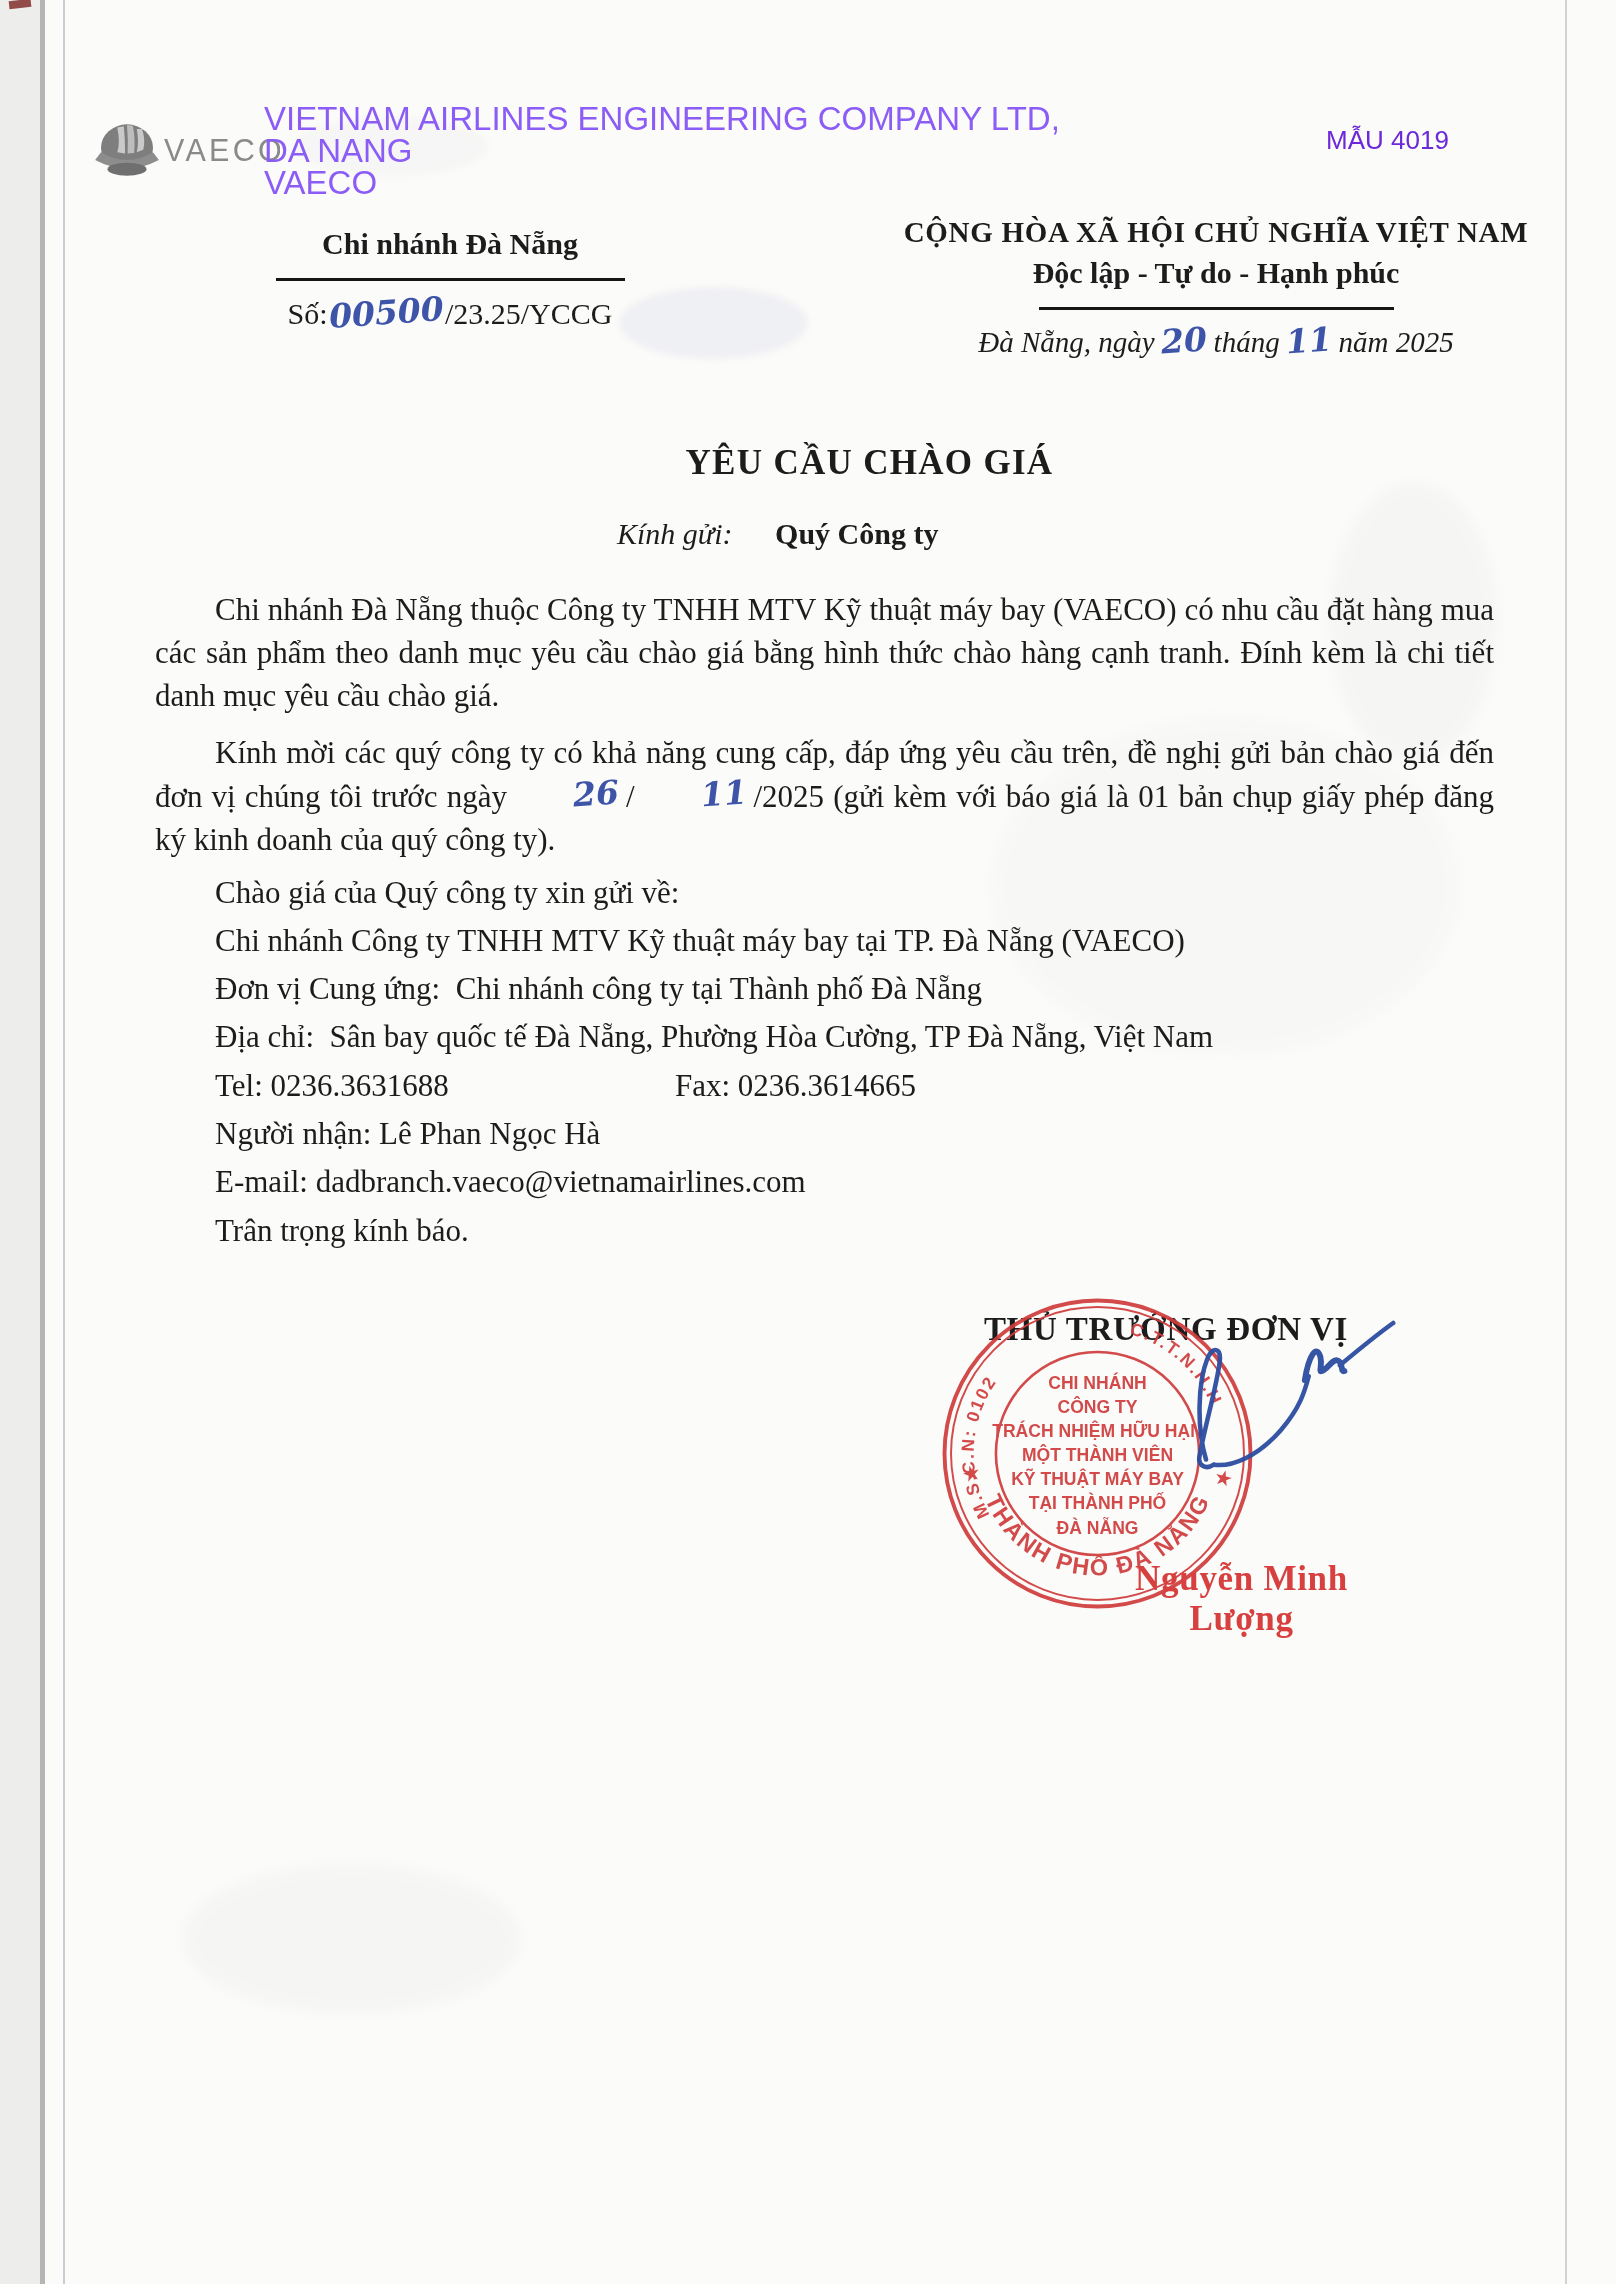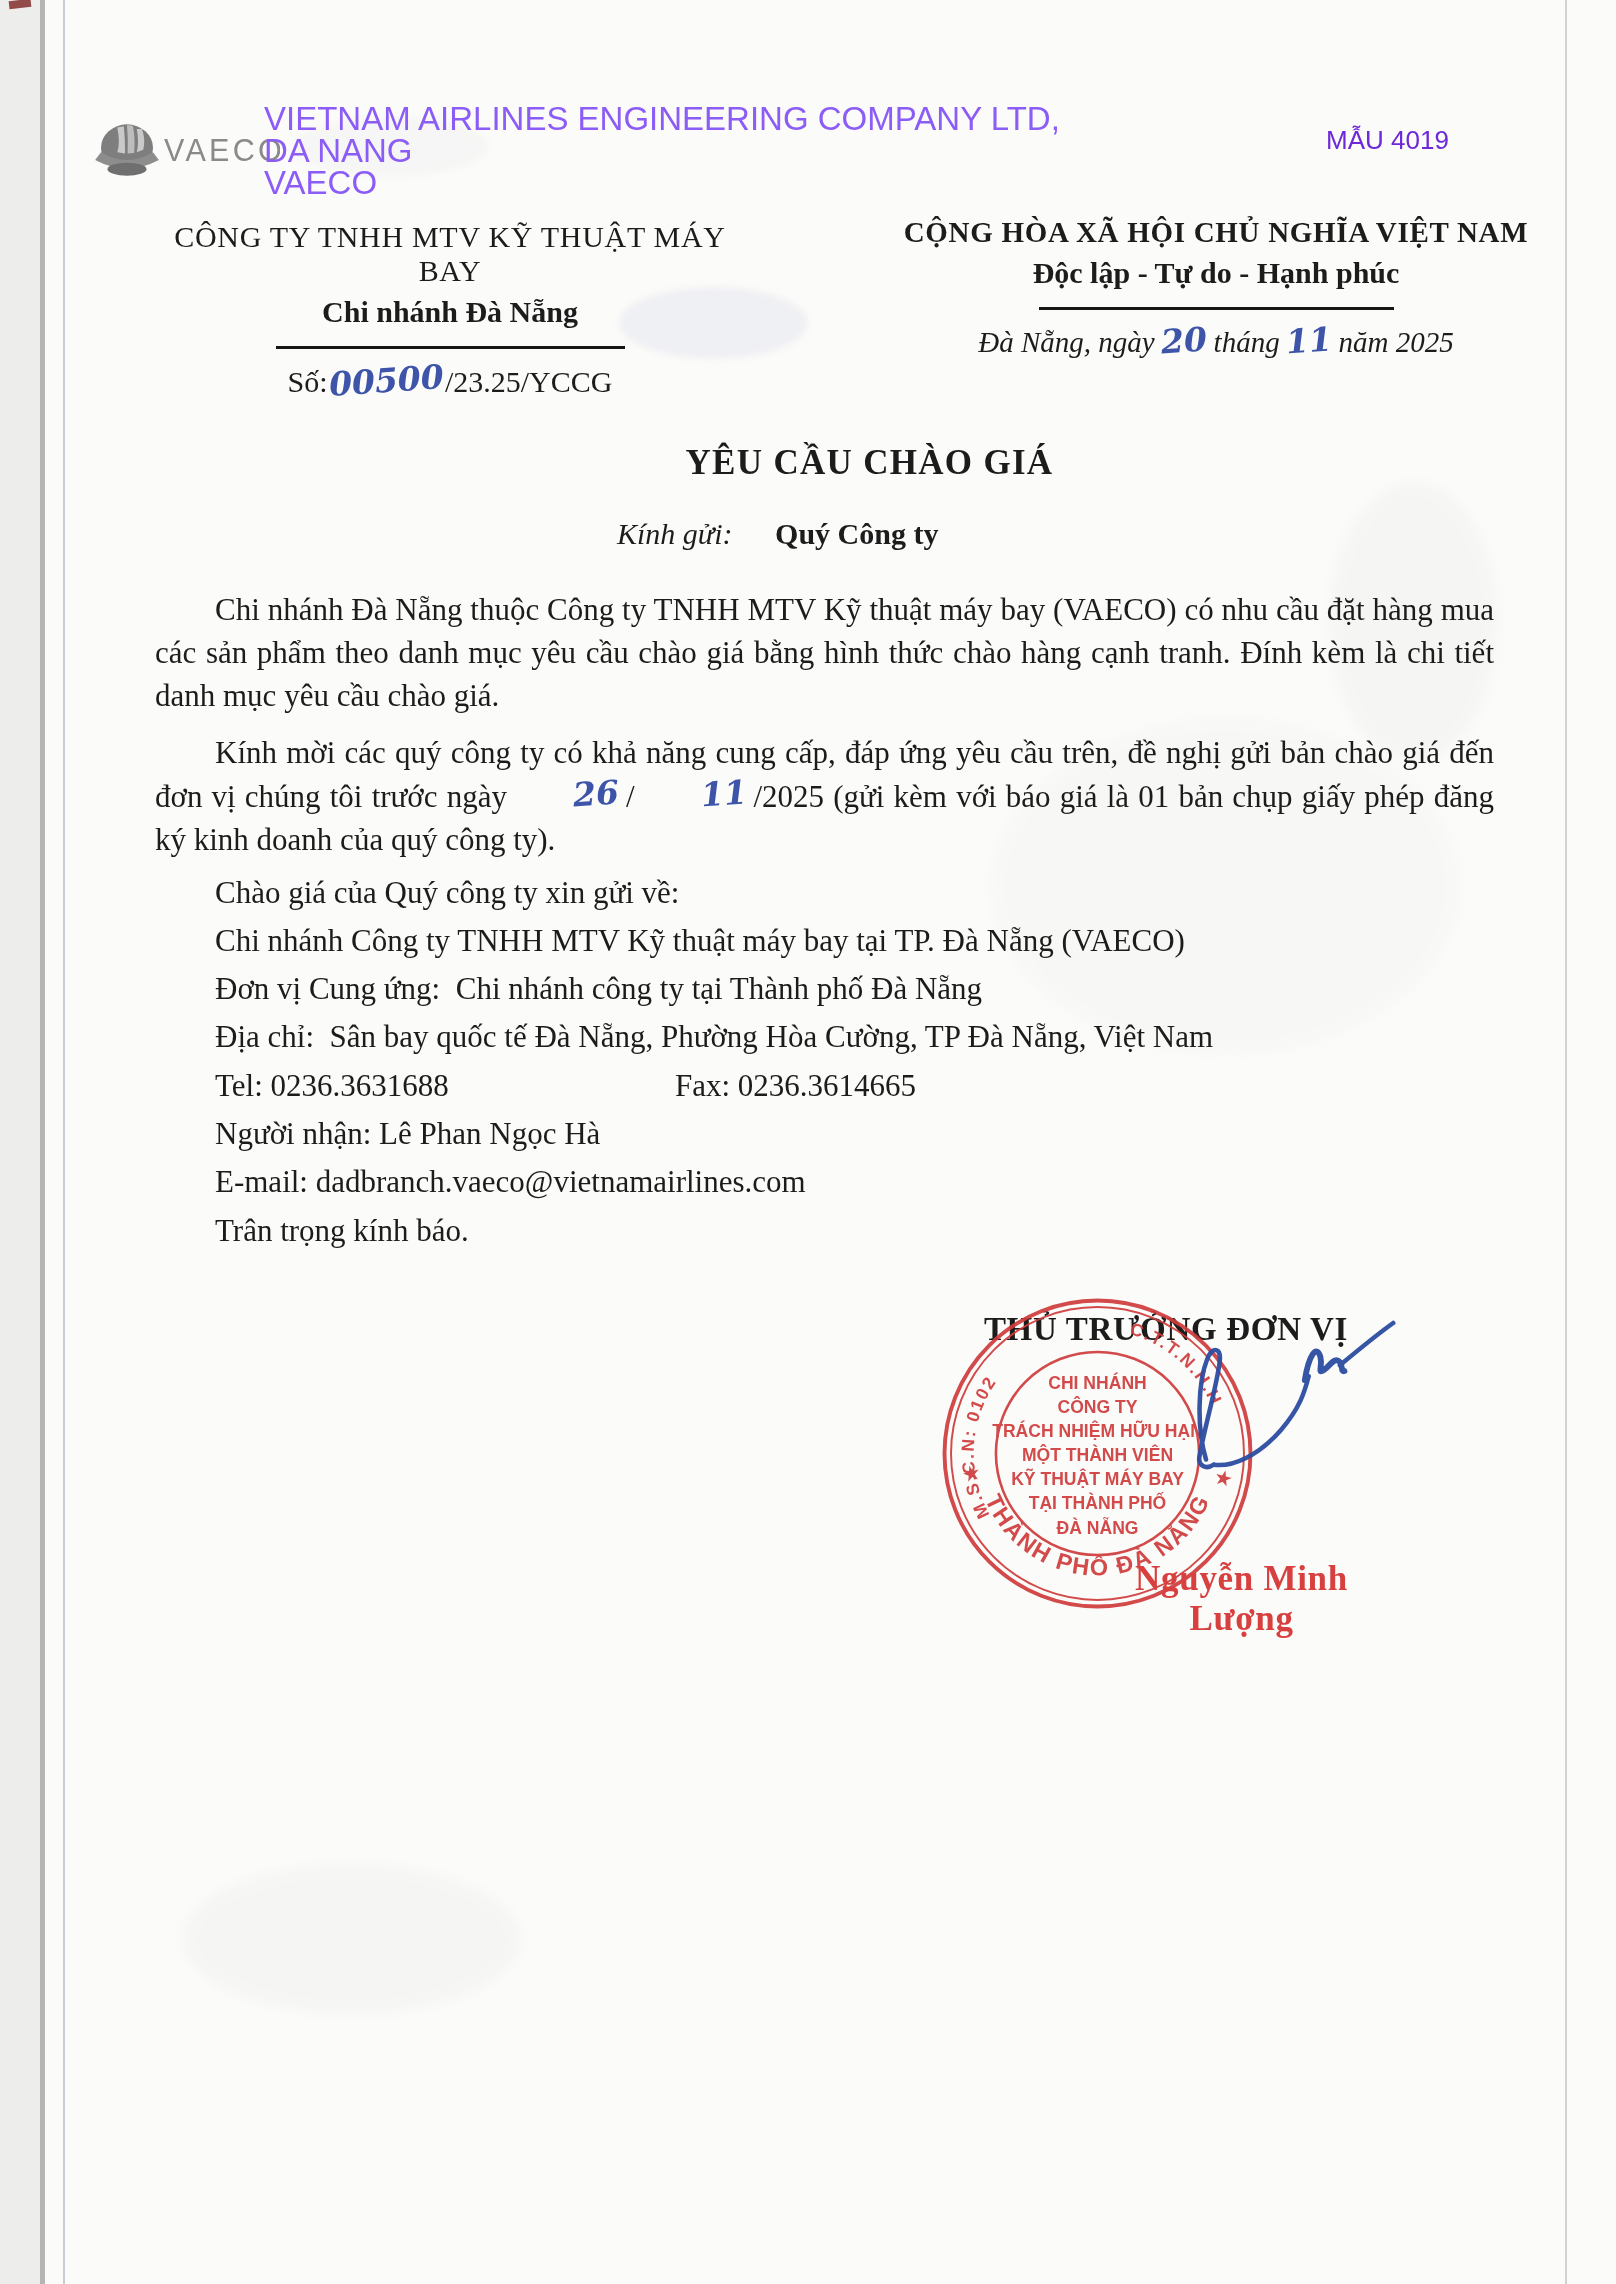--- a/index.html
+++ b/index.html
@@ -119,21 +119,20 @@
     <ellipse cx="55" cy="88" rx="30" ry="10" fill="#6f6f6f"></ellipse>
     <text x="112" y="76" class="logo-text" fill="#8a8a8a">VAECO</text>
   </svg>
   <div class="header-lines">
     <div>VIETNAM AIRLINES ENGINEERING COMPANY LTD, DA NANG</div>
     <div>VAECO</div>
   </div>
   <div class="form-code">MẪU 4019</div>
 
   <div class="issuer-block">
-    <div class="issuer-company">CÔNG TY TNHH MTV KỸ THUẬT MÁY BAY</div>
     <div class="issuer-branch">Chi nhánh Đà Nẵng</div>
     <div class="rule rule-left"></div>
     <div class="issuer-ref"><span>Số:</span><span class="hand" style="color:#3d54a8;margin:0 1.3px;">00500</span><span>/23.25/YCCG</span></div>
   </div>
 
   <div class="national-block">
     <div class="motto1">CỘNG HÒA XÃ HỘI CHỦ NGHĨA VIỆT NAM</div>
     <div class="motto2">Độc lập - Tự do - Hạnh phúc</div>
     <div class="rule rule-right"></div>
     <div class="date-line"><span>Đà Nẵng, ngày</span><span class="hand" style="color:#3d54a8;">20</span><span>tháng</span><span class="hand" style="color:#3d54a8;">11</span><span>năm 2025</span></div>

